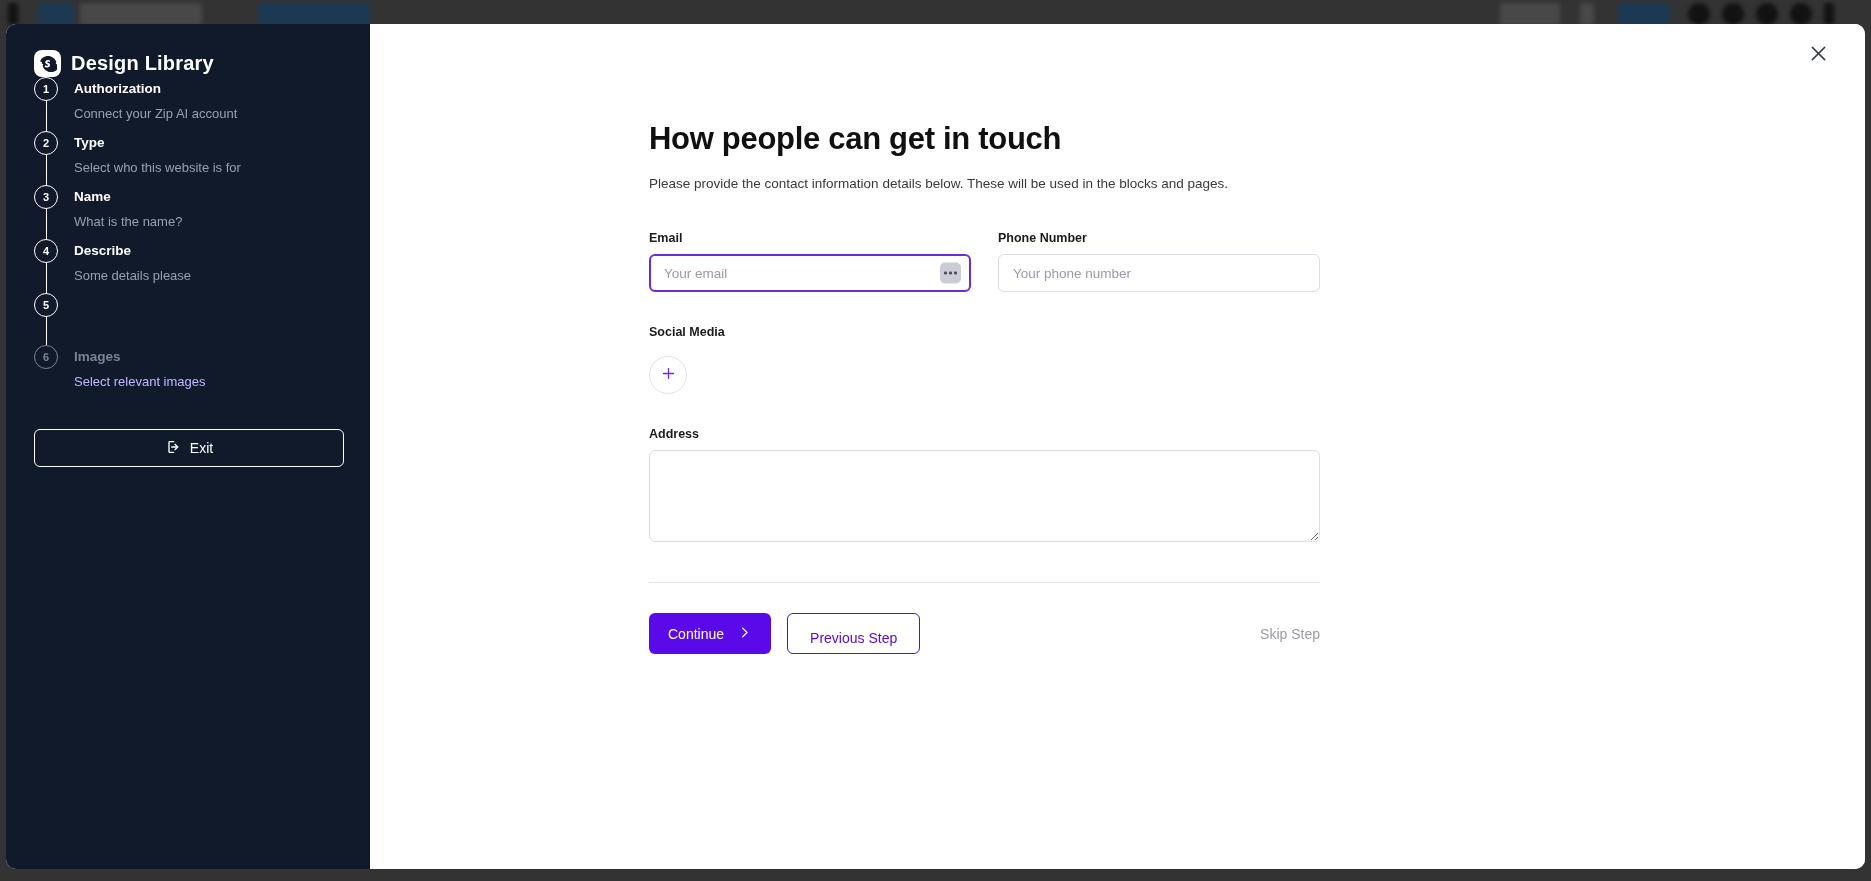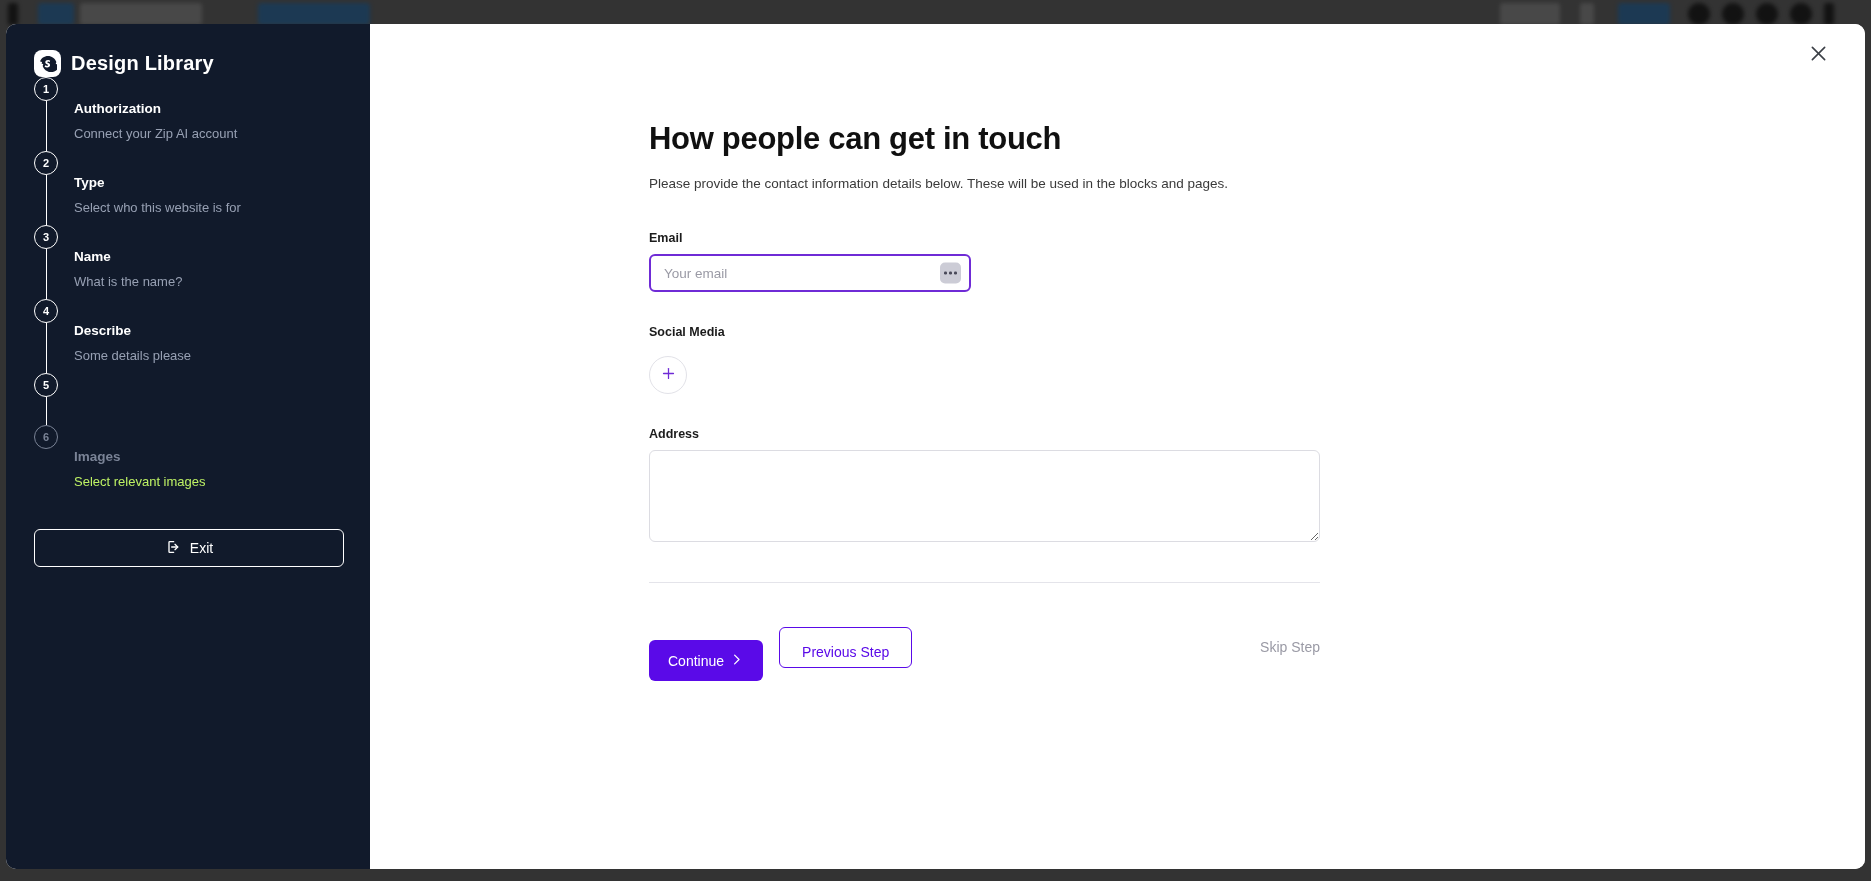--- a/index.html
+++ b/index.html
@@ -121,30 +121,29 @@
   }
   .step.dim .step-line { background: #7a8396; }
   .step:last-child .step-line { background: transparent; }
 
   .step-body { padding-bottom: 9px; }
   .step-title {
     font-size: 13.5px;
     font-weight: bold;
     color: #ffffff;
     line-height: 24px;
-    margin-top: 20px;
   }
   .step.dim .step-title { color: #7a8396; }
   .step-desc {
     font-size: 13px;
     color: #97a0b3;
     margin-top: 5px;
     line-height: 16px;
   }
-  .step.dim .step-desc { color: #bef264; text-align: right; }
+  .step.dim .step-desc { color: #c4b5fd; text-align: right; }
 
   .exit-wrap { padding: 30px 28px 0 28px; }
   #exit-button {
     width: 310px;
     height: 38px;
     border: 1px solid #ffffff;
     border-radius: 6px;
     background: transparent;
     color: #ffffff;
     font-size: 14px;
@@ -301,23 +300,22 @@
     height: 41px;
     padding: 0 19px;
     background: #5a0ae8;
     color: #ffffff;
     border: none;
     border-radius: 6px;
     font-size: 14px;
     font-family: "Liberation Sans", sans-serif;
     display: flex;
     align-items: center;
-    gap: 5px;
-    cursor: pointer;
-    margin-top: 27px;
+    gap: 13px;
+    cursor: pointer;
   }
   #previous-button {
     height: 41px;
     padding: 16px 22px;
     background: #ffffff;
     color: #5a0ae8;
     border: 1px solid #5a0ae8;
     border-radius: 6px;
     font-size: 14px;
     font-family: "Liberation Sans", sans-serif;
@@ -467,20 +465,26 @@
           <div class="input-wrap">
             <input class="text-input focused" id="email-input" type="text" placeholder="Your email" style="">
             <button id="email-suggest-button">
               <i></i>
               <i></i>
               <i></i>
             </button>
           </div>
         </div>
 
+        <div class="col">
+          <label class="field-label">Phone Number</label>
+          <div class="input-wrap">
+            <input class="text-input" id="phone-input" type="text" placeholder="Your phone number" style="">
+          </div>
+        </div>
       </div>
 
       <div class="block">
         <label class="field-label">Social Media</label>
         <button id="add-social-button">
           <span>
             <svg width="17" height="17" viewBox="0 0 24 24" fill="none" stroke="#6f2bd6" stroke-width="1.8" stroke-linecap="round" aria-hidden="true">
               <line x1="12" y1="5" x2="12" y2="19"></line>
               <line x1="5" y1="12" x2="19" y2="12"></line>
             </svg>

